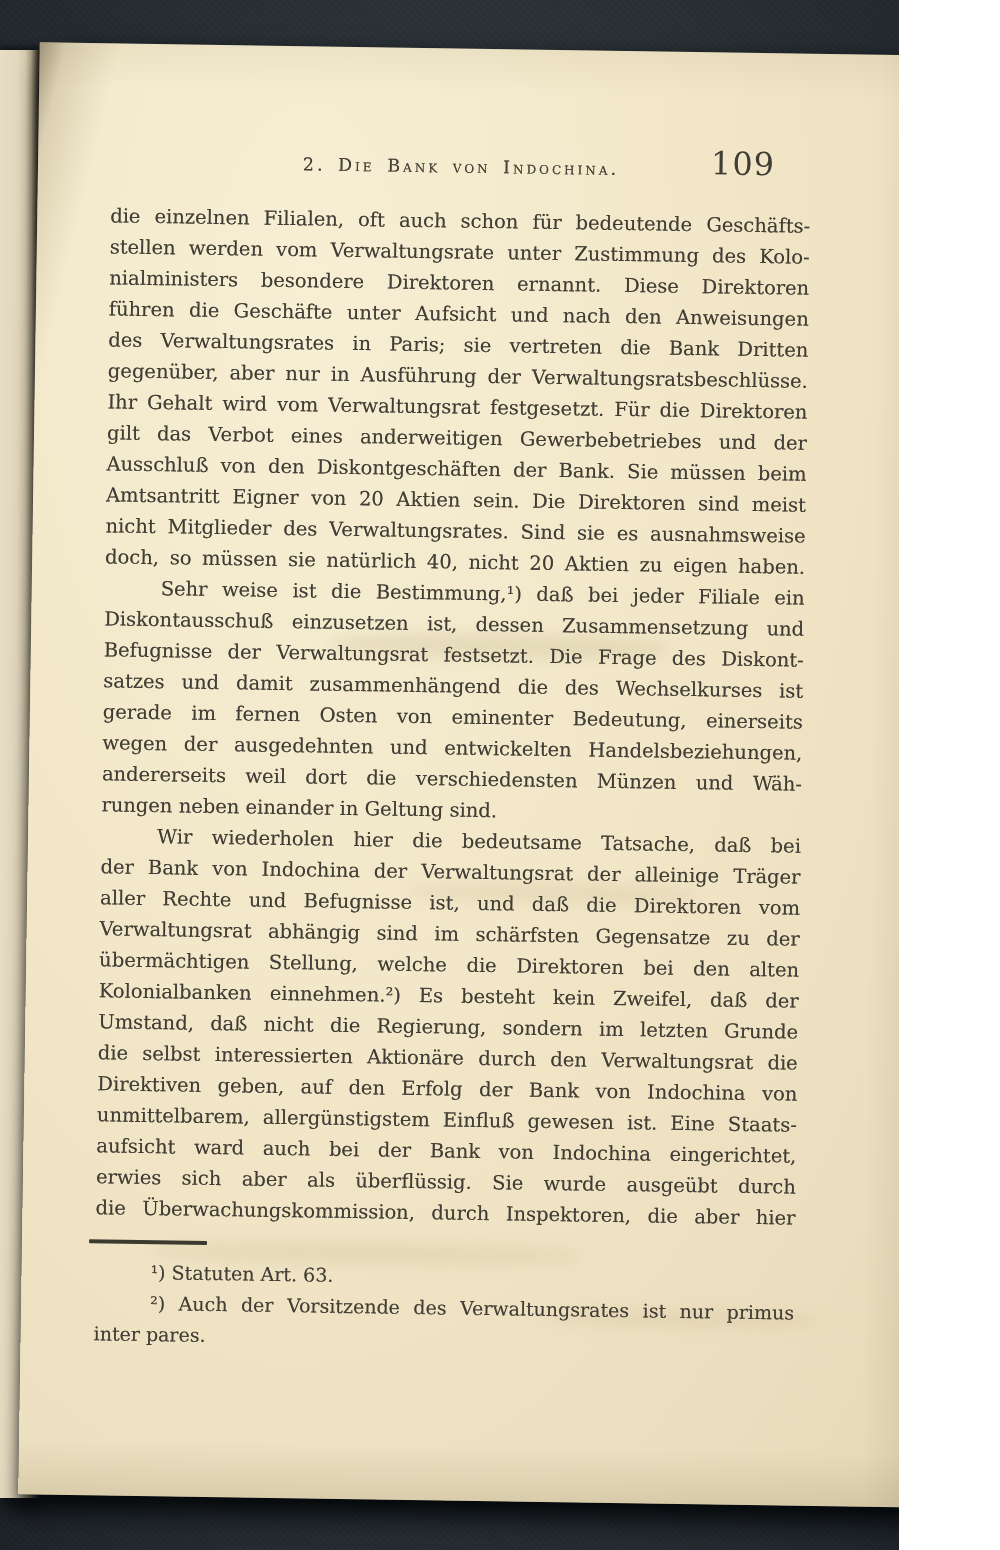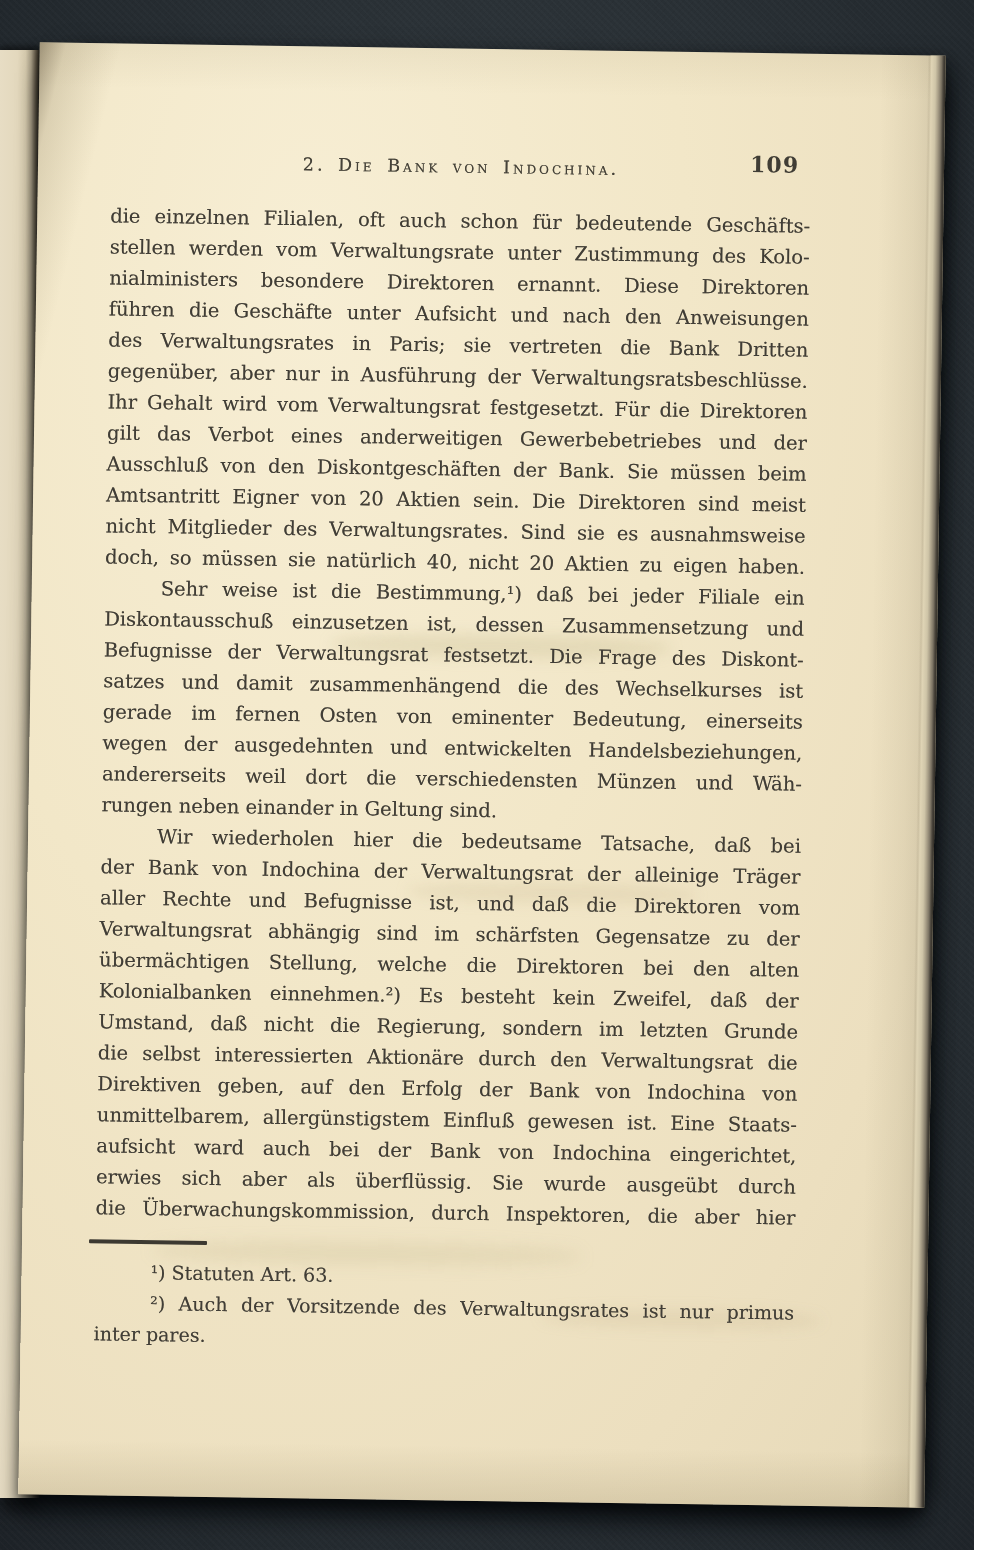--- a/index.html
+++ b/index.html
@@ -1,20 +1,20 @@
 <!DOCTYPE html>
 <html><head>
 <meta charset="utf-8">
 <style>
   html,body { margin:0; padding:0; }
   body { font-family: "DejaVu Serif", "Liberation Serif", serif; }
 
   .scene {
     position: relative;
-    width: 974px; height: 1550px;
+    width: 899px; height: 1550px;
     overflow: hidden;
     background:
       repeating-linear-gradient(45deg, rgba(255,255,255,0.015) 0 2px, rgba(0,0,0,0) 2px 5px),
       repeating-linear-gradient(-48deg, rgba(0,0,0,0.035) 0 1px, rgba(0,0,0,0) 1px 4px),
       radial-gradient(ellipse at 52% 42%, #333b41 0%, #2a3136 52%, #21272c 88%, #1d2227 100%);
   }
 
   
   .left-page {
     position: absolute;
@@ -77,25 +77,24 @@
   .header-title {
     font-variant: small-caps;
     letter-spacing: 3px;
     word-spacing: 4px;
     font-size: 17.5px;
     color: #454239;
     text-shadow: 0 0 0.5px rgba(70,64,52,0.7);
   }
   .page-number {
     position: absolute;
-    right: 12px; top: -7px;
-    font-size: 22px;
+    right: 36px; top: -7px;
+    font-size: 32px;
     letter-spacing: 1px;
     color: #403d35;
-    font-weight: bold;
   }
 
   .body-text { margin-top: 24px; }
   .bline {
     height: 31px; line-height: 31px;
     font-size: 19.5px;
     text-align: justify;
     text-align-last: justify;
     white-space: normal;
     color: #403d36;

